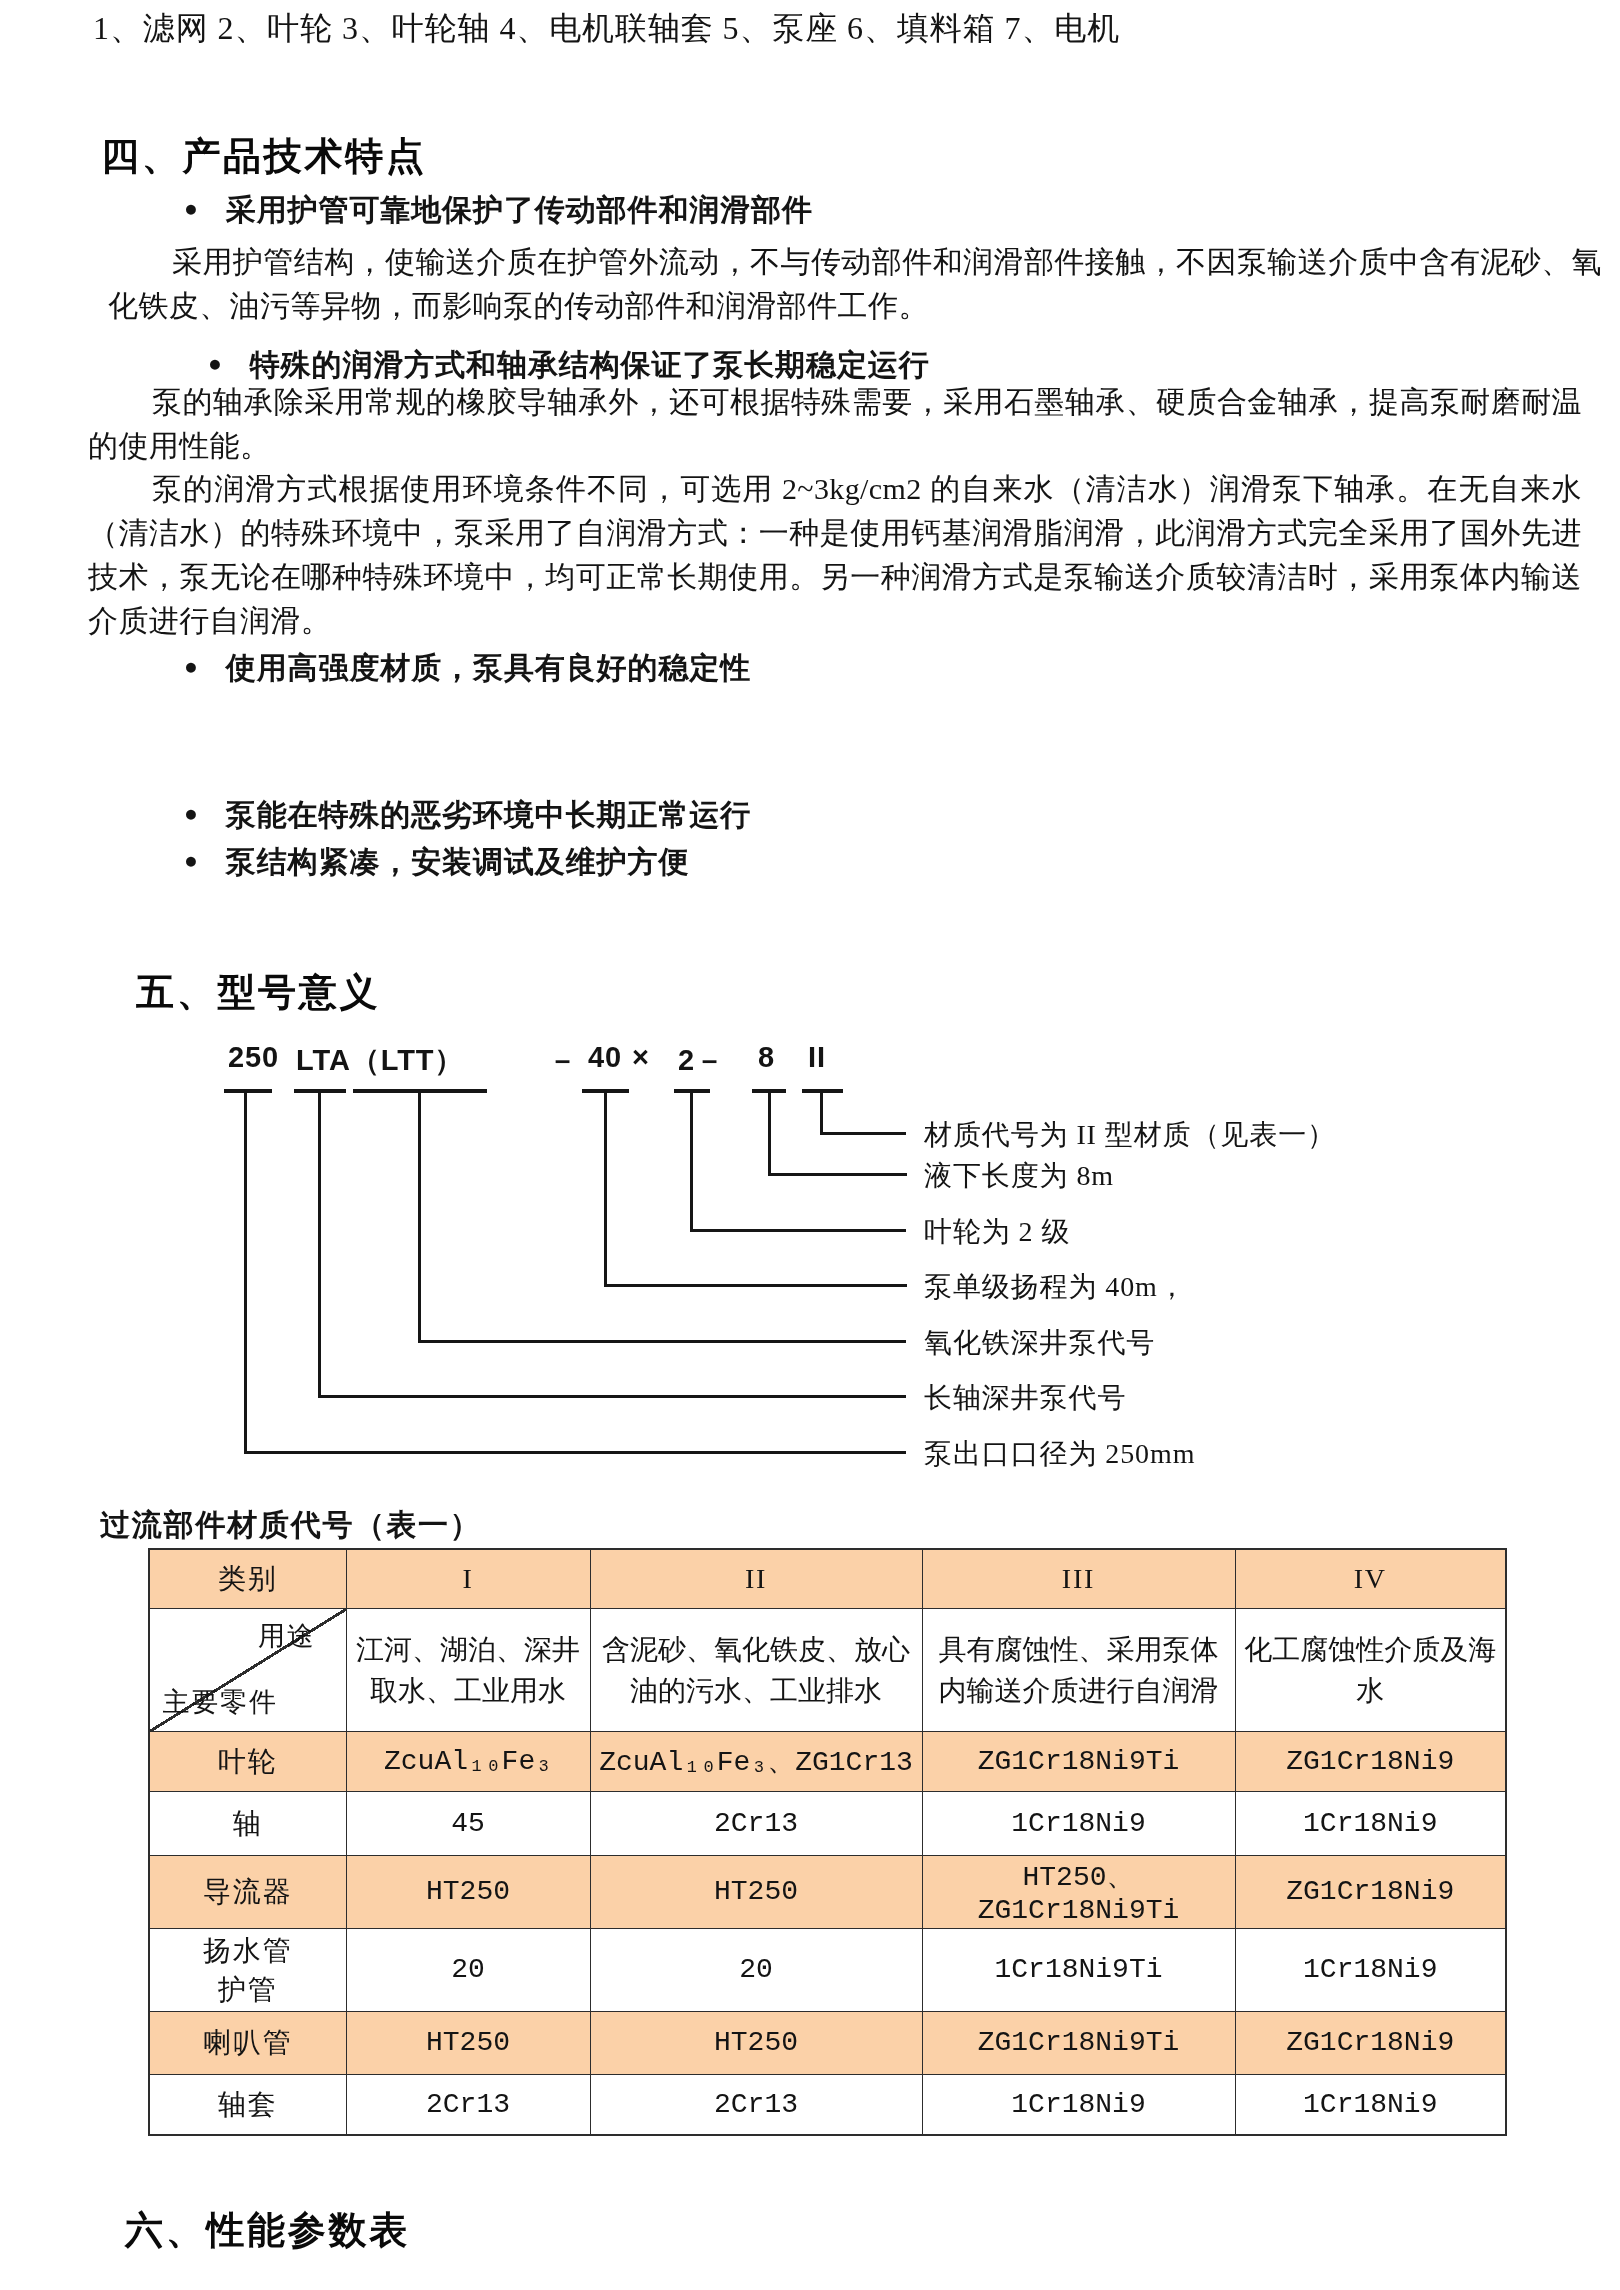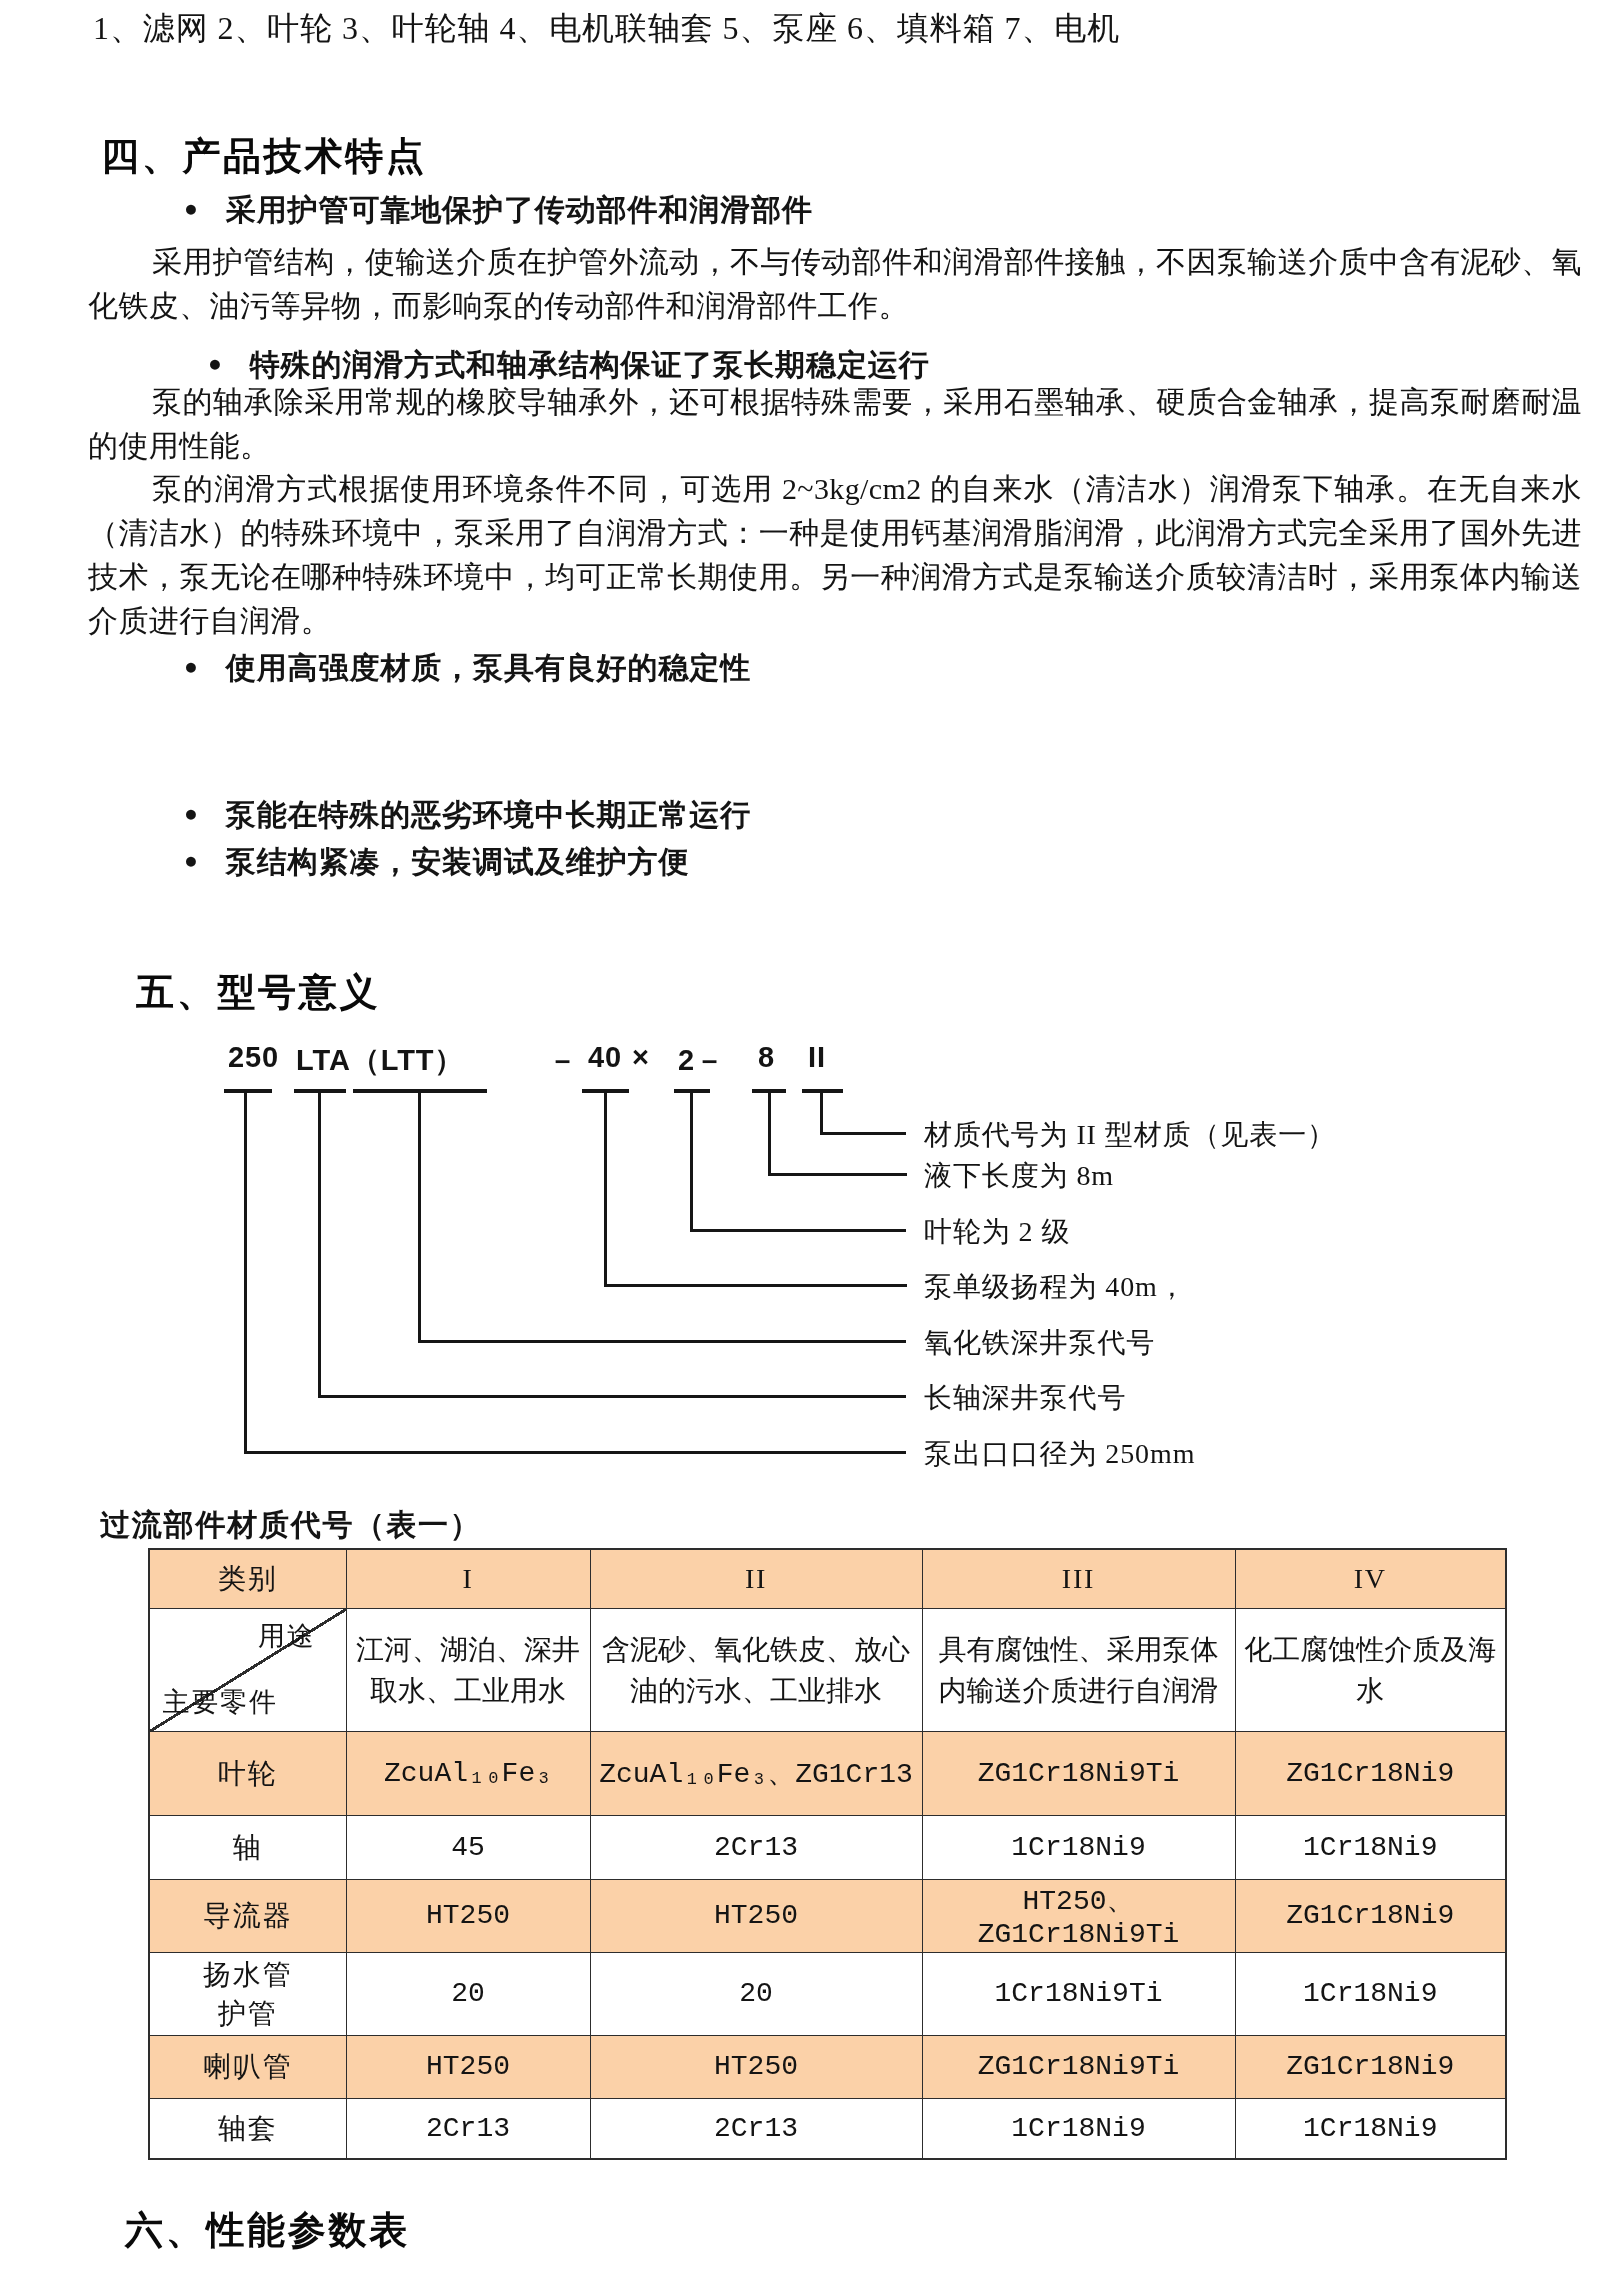--- a/index.html
+++ b/index.html
@@ -52,21 +52,21 @@
 
 <div class="page">
 
   <div class="abs topline">1、滤网 2、叶轮 3、叶轮轴 4、电机联轴套 5、泵座   6、填料箱 7、电机</div>
 
   <div class="abs sec-head" style="left:101px;top:131px;">四、产品技术特点</div>
 
   <div class="abs bullet" style="top:190px;">
     <span class="dot">●</span><span>采用护管可靠地保护了传动部件和润滑部件</span>
   </div>
-  <div class="abs para" style="top:240px;">采用护管结构，使输送介质在护管外流动，不与传动部件和润滑部件接触，不因泵输送介质中含有泥砂、氧化铁皮、油污等异物，而影响泵的传动部件和润滑部件工作。</div>
+  <div class="abs para" style="top:240px;margin-left:20px;">采用护管结构，使输送介质在护管外流动，不与传动部件和润滑部件接触，不因泵输送介质中含有泥砂、氧化铁皮、油污等异物，而影响泵的传动部件和润滑部件工作。</div>
 
   <div class="abs bullet" style="top:345px;margin-left:24px;">
     <span class="dot">●</span><span>特殊的润滑方式和轴承结构保证了泵长期稳定运行</span>
   </div>
   <div class="abs para" style="top:380px;">泵的轴承除采用常规的橡胶导轴承外，还可根据特殊需要，采用石墨轴承、硬质合金轴承，提高泵耐磨耐温的使用性能。</div>
   <div class="abs para" style="top:467px;">泵的润滑方式根据使用环境条件不同，可选用 2~3kg/cm2 的自来水（清洁水）润滑泵下轴承。在无自来水（清洁水）的特殊环境中，泵采用了自润滑方式：一种是使用钙基润滑脂润滑，此润滑方式完全采用了国外先进技术，泵无论在哪种特殊环境中，均可正常长期使用。另一种润滑方式是泵输送介质较清洁时，采用泵体内输送介质进行自润滑。</div>
 
   <div class="abs bullet" style="top:648px;">
     <span class="dot">●</span><span>使用高强度材质，泵具有良好的稳定性</span>
   </div>
@@ -143,21 +143,21 @@
       <td class="diag">
         <i class="dline"></i>
         <span class="corner-top">用途</span>
         <span class="corner-bot">主要零件</span>
       </td>
       <td class="usage">江河、湖泊、深井取水、工业用水</td>
       <td class="usage">含泥砂、氧化铁皮、放心油的污水、工业排水</td>
       <td class="usage">具有腐蚀性、采用泵体内输送介质进行自润滑</td>
       <td class="usage">化工腐蚀性介质及海水</td>
     </tr>
-    <tr class="shaded" style="height:84px;padding-left:24px;">
+    <tr class="shaded" style="height:60px;padding-left:24px;">
       <td class="part">叶轮</td>
       <td class="val">ZcuAl₁₀Fe₃</td>
       <td class="val">ZcuAl₁₀Fe₃、ZG1Cr13</td>
       <td class="val">ZG1Cr18Ni9Ti</td>
       <td class="val">ZG1Cr18Ni9</td>
     </tr>
     <tr style="height:64px;">
       <td class="part">轴</td>
       <td class="val">45</td>
       <td class="val">2Cr13</td>

